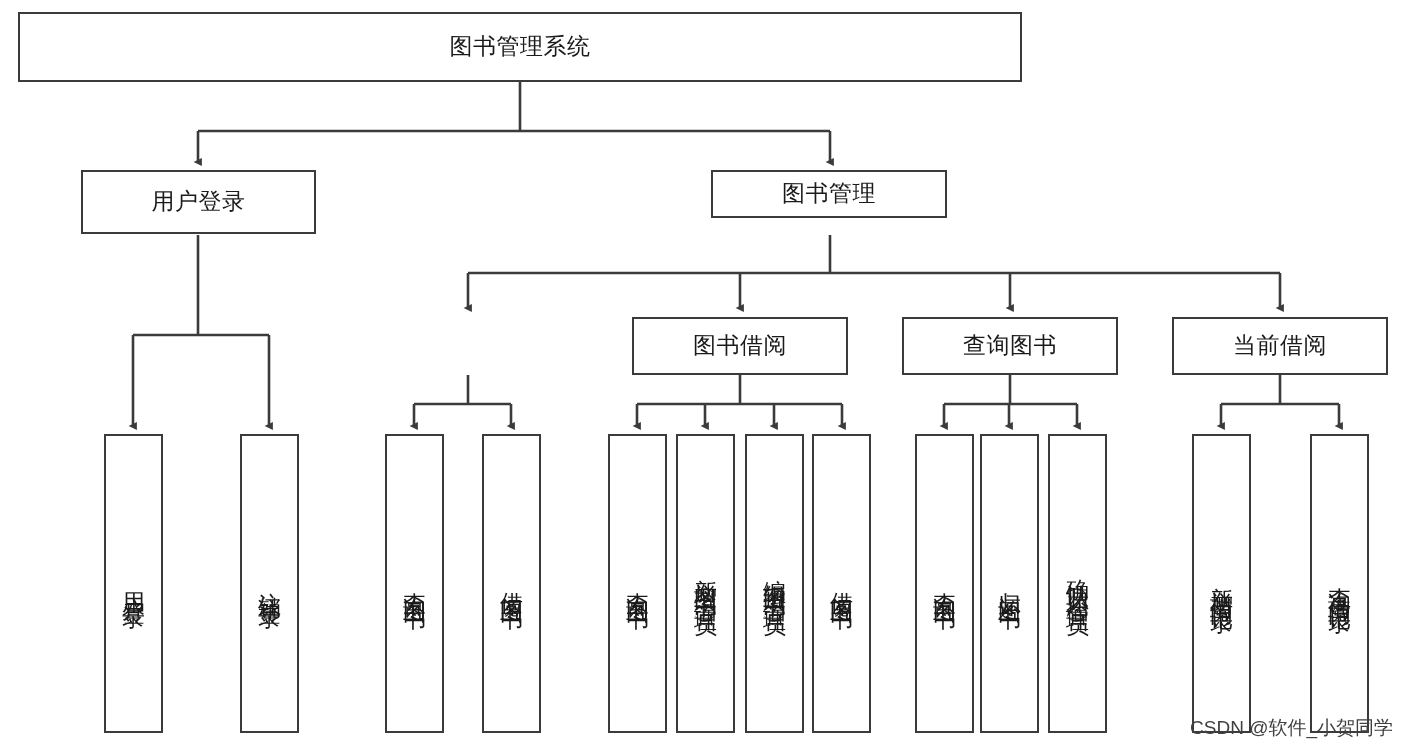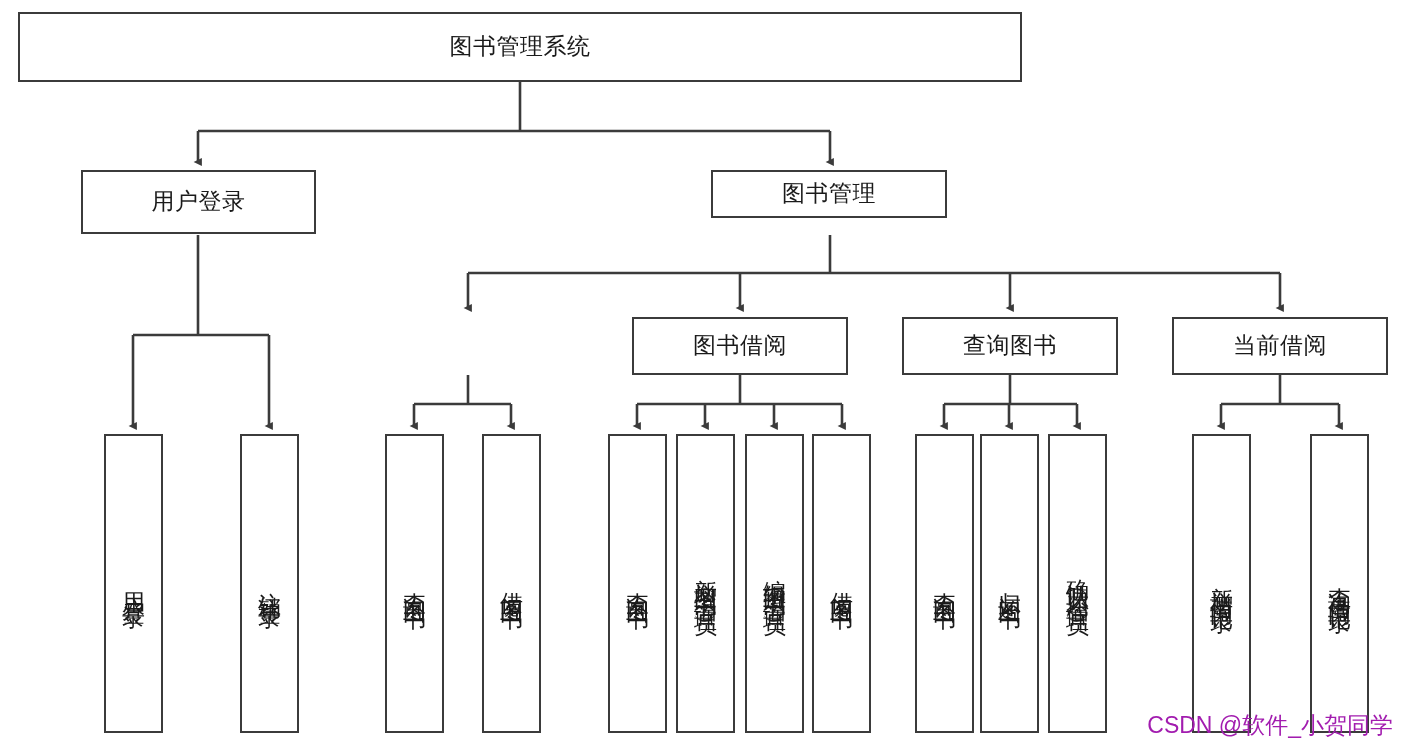--- a/index.html
+++ b/index.html
@@ -55,22 +55,22 @@
     text-orientation: upright;
     font-size: 23px;
     letter-spacing: 5px;
     line-height: 1;
     white-space: nowrap;
   }
   #watermark {
     position: absolute;
     right: 12px;
     bottom: 6px;
-    font-size: 23px;
-    color: #a21caf;
+    font-size: 19px;
+    color: #404040;
     z-index: 5;
     white-space: nowrap;
     font-family: "Liberation Sans", "DejaVu Sans", sans-serif;
   }
 </style>
 </head>
 <body>
 
 <div id="diagram-root">
 

